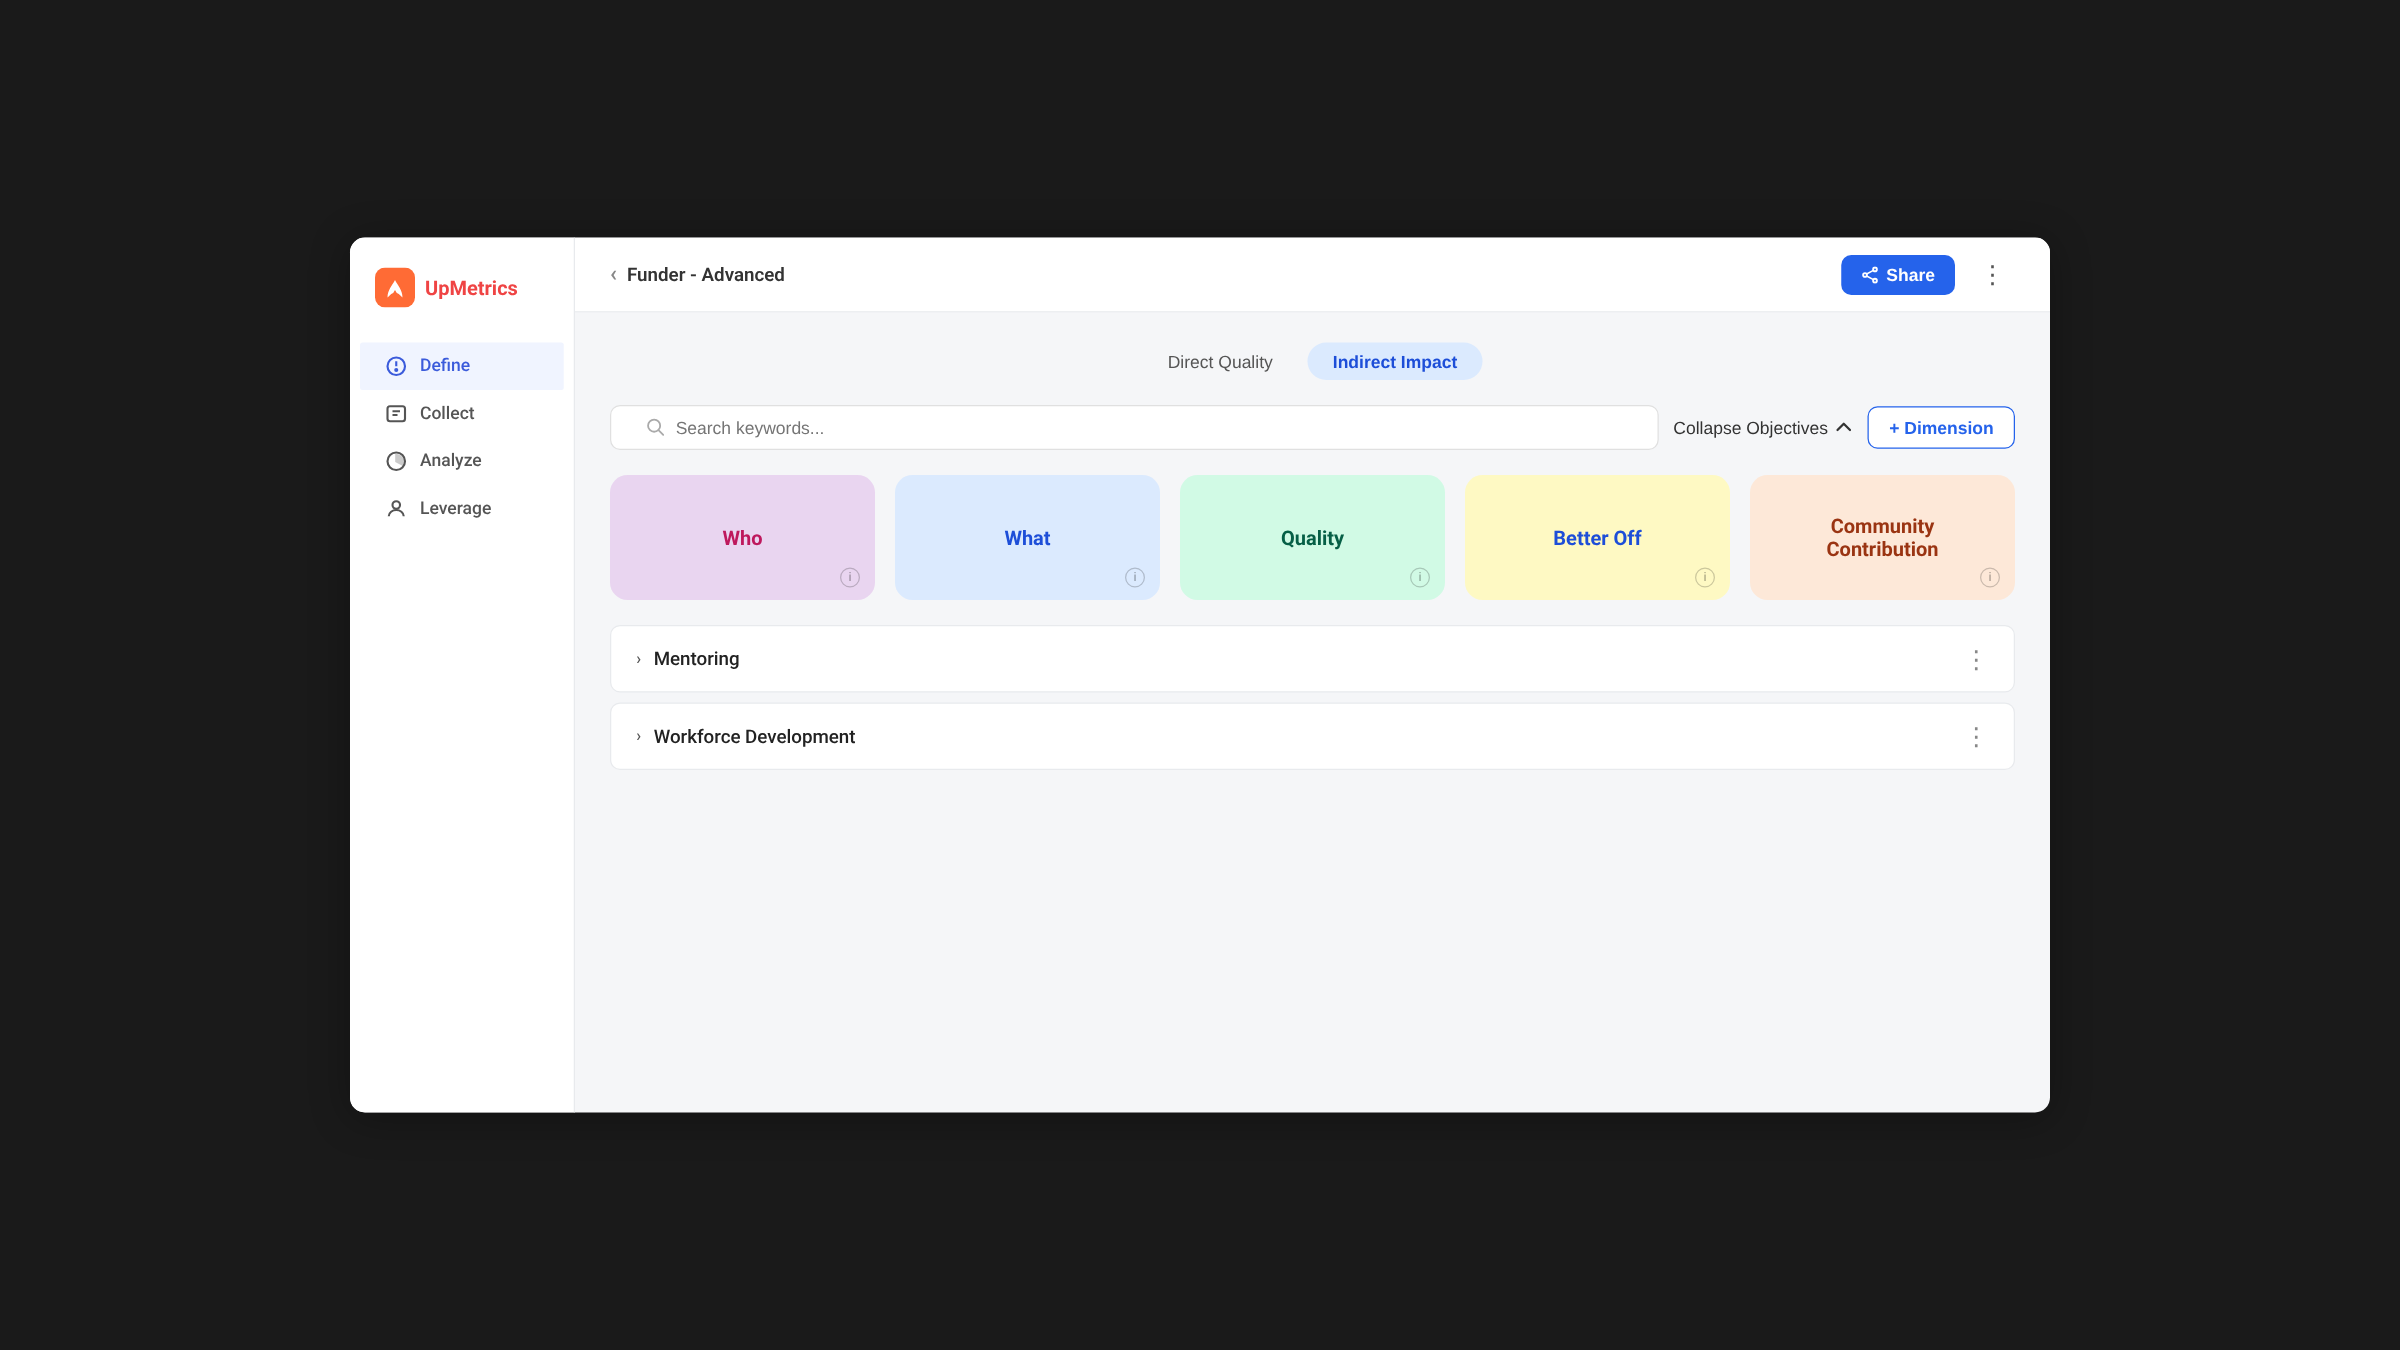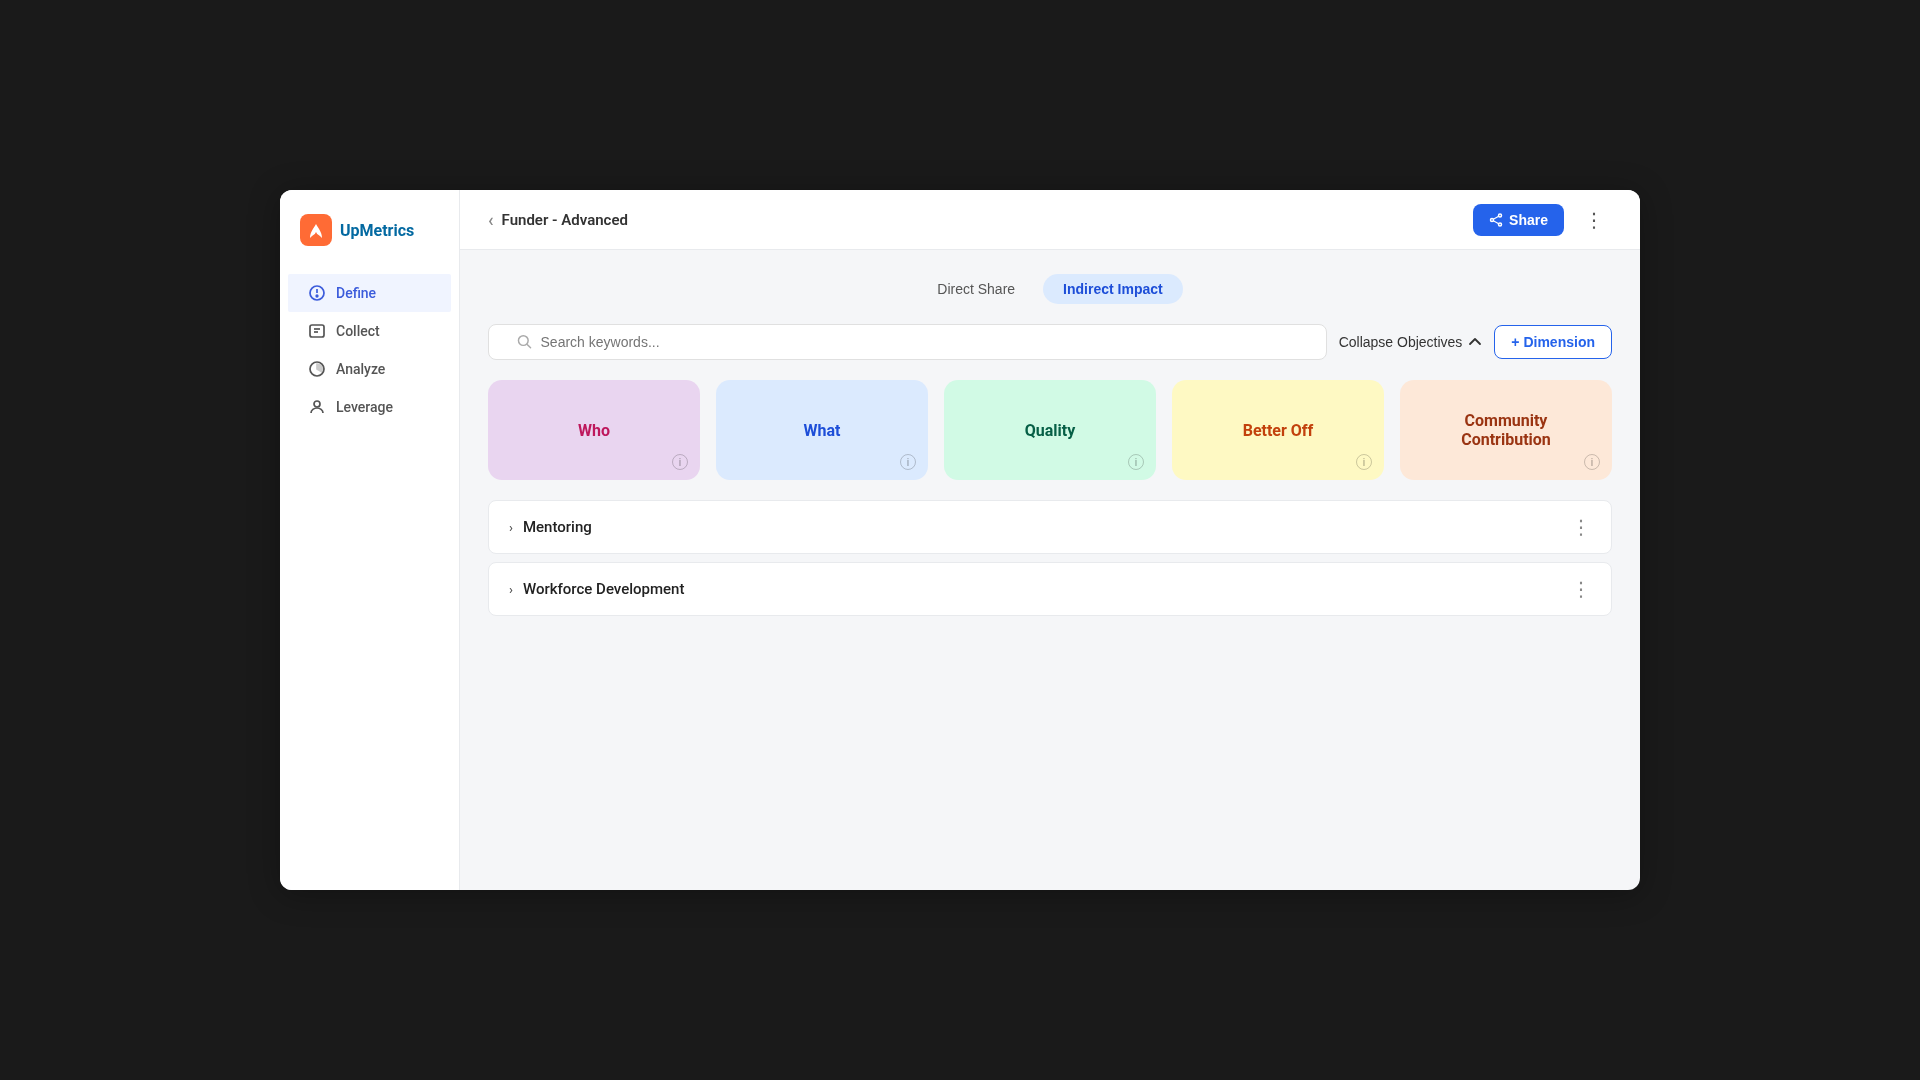--- a/index.html
+++ b/index.html
@@ -36,21 +36,21 @@
       gap: 8px;
       padding: 0 20px 28px 20px;
     }
     .logo-icon {
       width: 32px;
       height: 32px;
     }
     .logo-text {
       font-size: 16px;
       font-weight: 700;
-      color: #0369a1;
+      color: #ef4444;
     }
     .nav-item {
       display: flex;
       align-items: center;
       gap: 10px;
       padding: 10px 20px;
       cursor: pointer;
       color: #555;
       font-size: 14px;
       font-weight: 500;
@@ -237,21 +237,21 @@
       font-size: 10px;
       color: rgba(0,0,0,0.4);
     }
     .dim-who { background: #e9d5f0; }
     .dim-who .dim-card-label { color: #be185d; }
     .dim-what { background: #dbeafe; }
     .dim-what .dim-card-label { color: #1d4ed8; }
     .dim-quality { background: #d1fae5; }
     .dim-quality .dim-card-label { color: #065f46; }
     .dim-better { background: #fef9c3; }
-    .dim-better .dim-card-label { color: #c2410c; }
+    .dim-better .dim-card-label { color: #1d4ed8; }
     .dim-community { background: #fde8d8; }
     .dim-community .dim-card-label { color: #9a3412; }
     
     .pathway-list {
       display: flex;
       flex-direction: column;
       gap: 8px;
       margin-bottom: 16px;
     }
     .pathway-row {
@@ -373,21 +373,21 @@
           </svg>
           <span>Share</span>
         </button>
         <button class="more-btn">⋮</button>
       </div>
     </div>
 
     <div class="content-area">
 
       <div class="tabs-row">
-        <button class="tab inactive">Direct Share</button>
+        <button class="tab inactive">Direct Quality</button>
         <button class="tab active">Indirect Impact</button>
       </div>
 
       <div class="toolbar-row">
         <div class="search-box">
           <svg width="16" height="16" viewBox="0 0 16 16" fill="none">
             <circle cx="6.5" cy="6.5" r="5" stroke="#aaa" stroke-width="1.5"></circle>
             <line x1="10.5" y1="10.5" x2="14" y2="14" stroke="#aaa" stroke-width="1.5" stroke-linecap="round"></line>
           </svg>
           <input type="text" placeholder="Search keywords..." style="">

